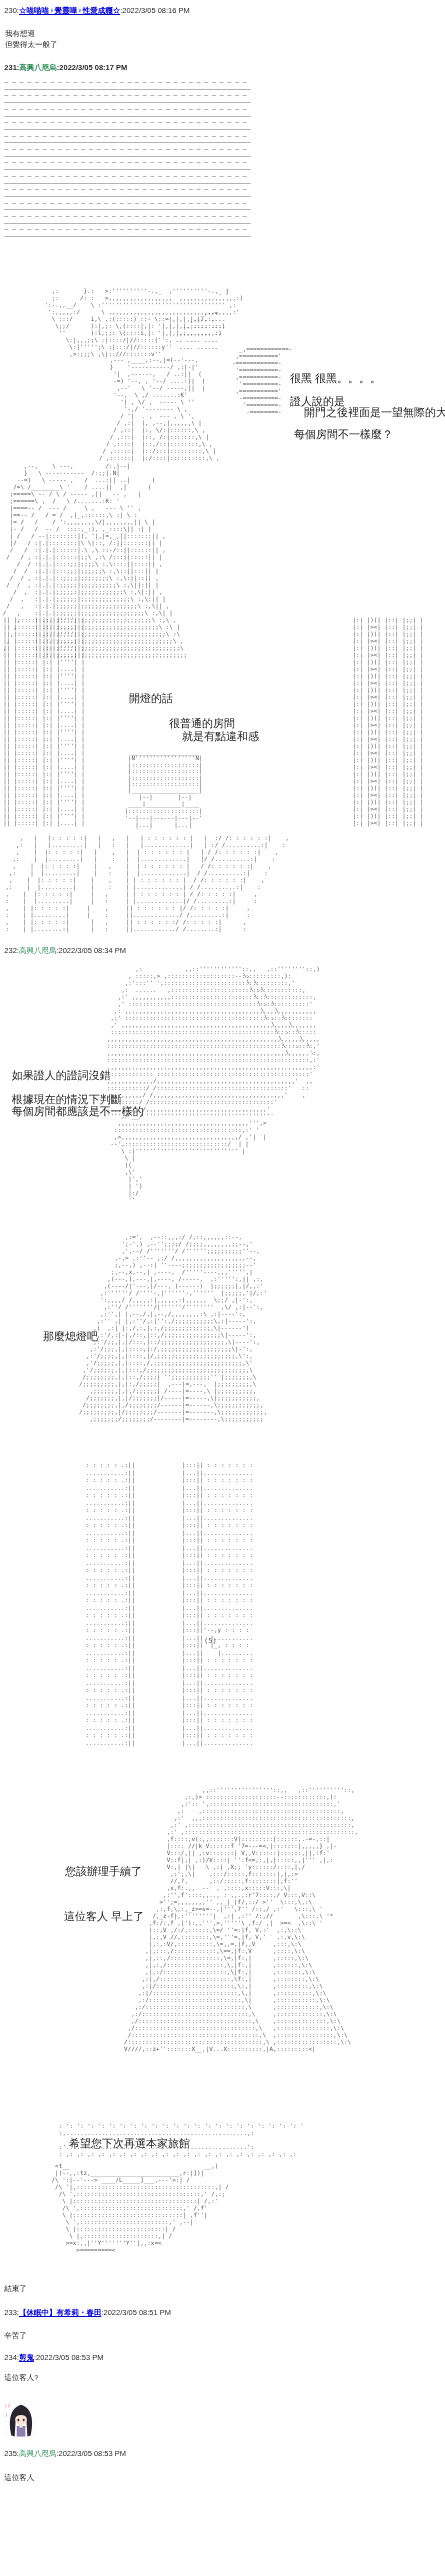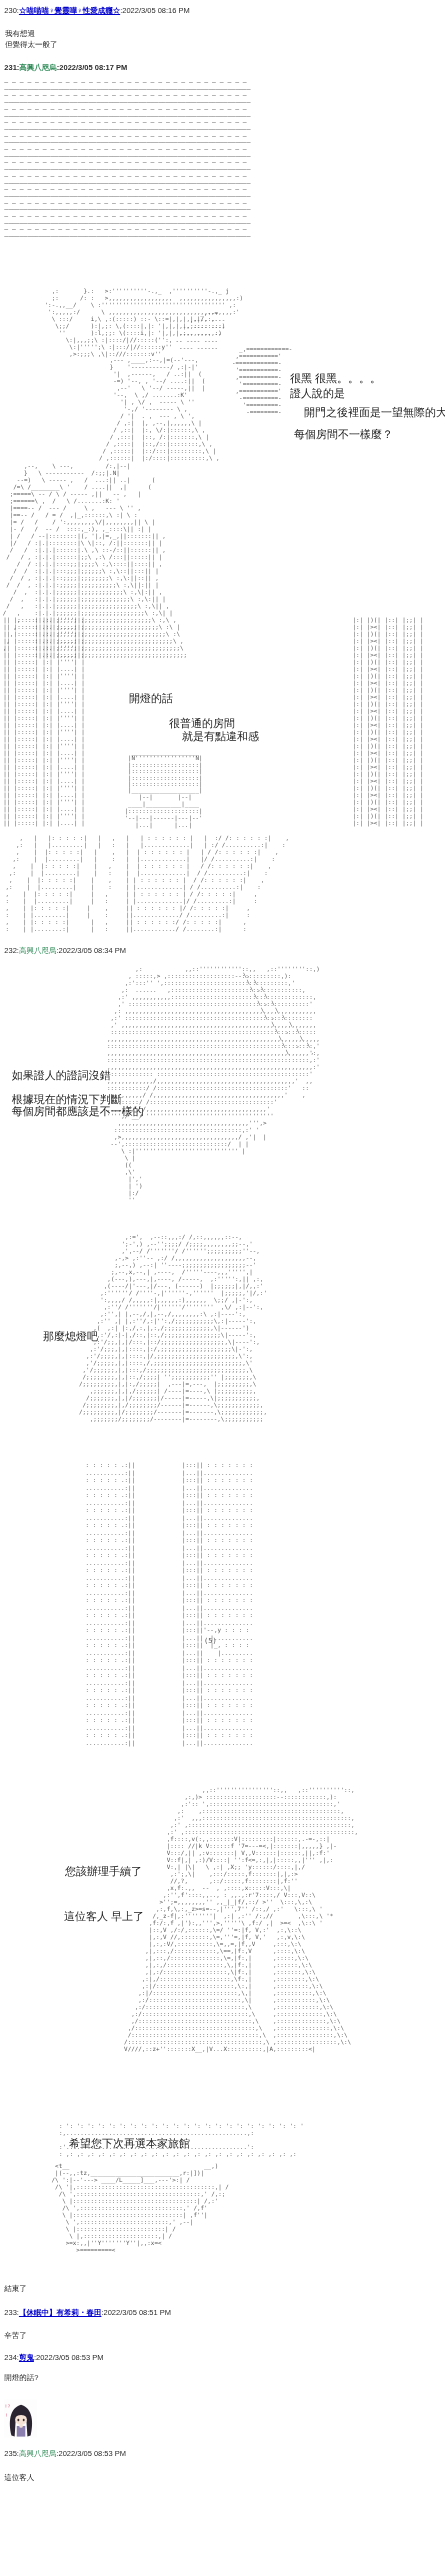--- a/index.html
+++ b/index.html
@@ -79,21 +79,21 @@
  ,==========='
 -============-
  '===========-
  ,===========-
   '==========-
  ,==========='
   -==========-
    '=========-
     -========-</pre>
   <span class="abs dlg" style="left:290px;top:373px;">很黑 很黑。。。。</span>
-  <span class="abs dlg" style="left:290px;top:388px;">證人說的是</span>
+  <span class="abs dlg" style="left:290px;top:396px;">證人說的是</span>
   <span class="abs dlg" style="left:290px;top:407px;margin-left:14px;">開門之後裡面是一望無際的大海</span>
   <span class="abs dlg" style="left:294px;top:429px;">每個房間不一樣麼？</span>
   <pre class="abs aa f11" style="left:99px;top:357px;">   ,--- ,____,:--,|=(--'---,
    }    '-----------/ ,:|-|'
     '|  ,------,   / ..:||  (
     -=) '--, , '--/ ....:||  (
      ,--'   \ '--/ -----,||  |
     '--,  \ ,/ .......:K'
       '| , \/ ,  ----- \ ''
        '-,/ '-------- \ ,
@@ -447,21 +447,21 @@
   <div class="abs body-text" style="left:4.3px;top:2283px;">結束了</div>
 
   <div class="abs hdr" style="left:4.3px;top:2308px;">
     <span class="num">233:</span><a class="name-link">【休眠中】有希莉・春田</a><span class="time">:2022/3/05 08:51 PM</span>
   </div>
   <div class="abs body-text" style="left:4.3px;top:2330px;">辛苦了</div>
 
   <div class="abs hdr" style="left:4.3px;top:2353px;">
     <span class="num">234:</span><a class="name-link">剪鬼</a><span class="time">:2022/3/05 08:53 PM</span>
   </div>
-  <div class="abs body-text" style="left:4.3px;top:2372px;">開燈的話?</div>
+  <div class="abs body-text" style="left:4.3px;top:2372px;">這位客人?</div>
 
   <div class="abs" style="left:4.3px;top:2399px;width:33px;height:39px;">
     <svg width="33" height="39" viewBox="0 0 62 72">
       <rect x="0" y="0" width="62" height="72" fill="#fdfdfd"></rect>
       <text x="1" y="16" font-size="9" fill="#e06a8a" font-family="DejaVu Sans Mono, monospace">!?</text>
       <text x="2" y="34" font-size="9" fill="#e06a8a" font-family="DejaVu Sans Mono, monospace">!</text>
       <path d="M14,68 C8,44 10,16 32,10 C54,16 56,44 50,68 L44,70 L42,38 C36,30 28,30 22,38 L20,70 Z" fill="#2a2430"></path>
       <ellipse cx="32" cy="38" rx="11" ry="10" fill="#f6e3d6"></ellipse>
       <path d="M21,34 C22,24 42,24 43,34 C38,28 26,28 21,34 Z" fill="#2a2430"></path>
       <ellipse cx="27" cy="39" rx="1.8" ry="2.4" fill="#3a2e2e"></ellipse>

